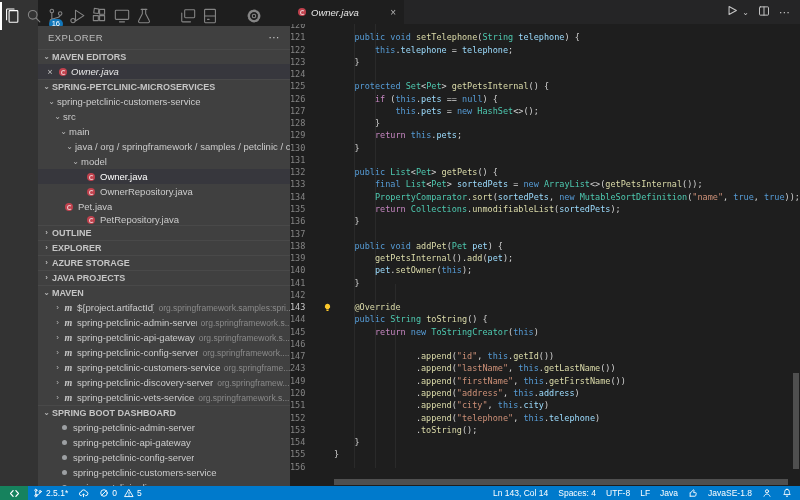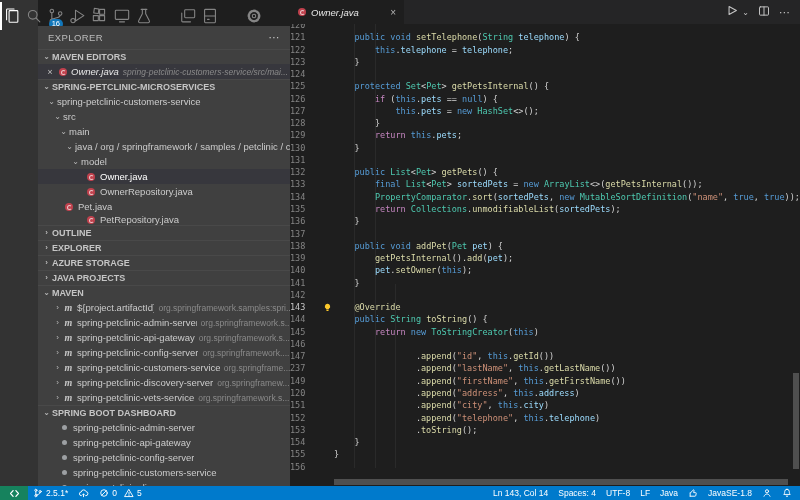--- a/index.html
+++ b/index.html
@@ -193,21 +193,20 @@
     </div>
     <div class="sb-header">
       <span class="chev">⌄</span>
       <span>MAVEN EDITORS</span>
     </div>
     <div id="open-editors">
         <div class="row openitem">
           <span class="oe-close">×</span>
           <span class="jicon"></span>
           <span class="oe-name">Owner.java</span>
-          <span class="oe-path">spring-petclinic-customers-service/src/mai...</span>
         </div>
       </div>
     <div class="sb-header">
       <span class="chev">⌄</span>
       <span>SPRING-PETCLINIC-MICROSERVICES</span>
     </div>
     <div id="tree">
         <div class="row" style="padding-left: 8px;">
           <span class="chev">⌄</span>
           <span class="tree-label">spring-petclinic-customers-service</span>
@@ -391,21 +390,21 @@
           <div class="code-line"><span class="ln">141</span><span class="lc"><span class="tk-p">    }</span></span></div>
           <div class="code-line"><span class="ln">142</span><span class="lc"></span></div>
           <div class="code-line"><span class="ln cur">143</span><span class="bulb"><svg width="9" height="9" viewBox="0 0 14 14">
                 <path fill="#fdc92b" d="M7 1.3a4.1 4.1 0 012.5 7.4c-.4.3-.7.9-.7 1.4H5.2c0-.5-.3-1.1-.7-1.4A4.1 4.1 0 017 1.3z"></path>
                 <rect x="5.3" y="10.7" width="3.4" height="1.8" rx=".5" fill="#fdc92b"></rect>
               </svg></span><span class="lc"><span class="tk-p">    </span><span class="tk-a">@Override</span></span></div>
           <div class="code-line"><span class="ln">144</span><span class="lc"><span class="tk-p">    </span><span class="tk-k">public</span><span class="tk-p"> </span><span class="tk-y">String</span><span class="tk-p"> </span><span class="tk-f">toString</span><span class="tk-p">() {</span></span></div>
           <div class="code-line"><span class="ln">145</span><span class="lc"><span class="tk-p">        </span><span class="tk-c">return</span><span class="tk-p"> </span><span class="tk-k">new</span><span class="tk-p"> </span><span class="tk-y">ToStringCreator</span><span class="tk-p">(</span><span class="tk-k">this</span><span class="tk-p">)</span></span></div>
           <div class="code-line"><span class="ln">146</span><span class="lc"></span></div>
           <div class="code-line"><span class="ln">147</span><span class="lc"><span class="tk-p">                .</span><span class="tk-f">append</span><span class="tk-p">(</span><span class="tk-s">"id"</span><span class="tk-p">, </span><span class="tk-k">this</span><span class="tk-p">.</span><span class="tk-f">getId</span><span class="tk-p">())</span></span></div>
-          <div class="code-line"><span class="ln">237</span><span class="lc"><span class="tk-p">                .</span><span class="tk-f">append</span><span class="tk-p">(</span><span class="tk-s">"lastName"</span><span class="tk-p">, </span><span class="tk-k">this</span><span class="tk-p">.</span><span class="tk-f">getLastName</span><span class="tk-p">())</span></span></div>
+          <div class="code-line"><span class="ln">243</span><span class="lc"><span class="tk-p">                .</span><span class="tk-f">append</span><span class="tk-p">(</span><span class="tk-s">"lastName"</span><span class="tk-p">, </span><span class="tk-k">this</span><span class="tk-p">.</span><span class="tk-f">getLastName</span><span class="tk-p">())</span></span></div>
           <div class="code-line"><span class="ln">149</span><span class="lc"><span class="tk-p">                .</span><span class="tk-f">append</span><span class="tk-p">(</span><span class="tk-s">"firstName"</span><span class="tk-p">, </span><span class="tk-k">this</span><span class="tk-p">.</span><span class="tk-f">getFirstName</span><span class="tk-p">())</span></span></div>
           <div class="code-line"><span class="ln">120</span><span class="lc"><span class="tk-p">                .</span><span class="tk-f">append</span><span class="tk-p">(</span><span class="tk-s">"address"</span><span class="tk-p">, </span><span class="tk-k">this</span><span class="tk-p">.</span><span class="tk-v">address</span><span class="tk-p">)</span></span></div>
           <div class="code-line"><span class="ln">151</span><span class="lc"><span class="tk-p">                .</span><span class="tk-f">append</span><span class="tk-p">(</span><span class="tk-s">"city"</span><span class="tk-p">, </span><span class="tk-k">this</span><span class="tk-p">.</span><span class="tk-v">city</span><span class="tk-p">)</span></span></div>
           <div class="code-line"><span class="ln">152</span><span class="lc"><span class="tk-p">                .</span><span class="tk-f">append</span><span class="tk-p">(</span><span class="tk-s">"telephone"</span><span class="tk-p">, </span><span class="tk-k">this</span><span class="tk-p">.</span><span class="tk-v">telephone</span><span class="tk-p">)</span></span></div>
           <div class="code-line"><span class="ln">153</span><span class="lc"><span class="tk-p">                .</span><span class="tk-f">toString</span><span class="tk-p">();</span></span></div>
           <div class="code-line"><span class="ln">154</span><span class="lc"><span class="tk-p">    }</span></span></div>
           <div class="code-line"><span class="ln">155</span><span class="lc"><span class="tk-p">}</span></span></div>
           <div class="code-line"><span class="ln">156</span><span class="lc"></span></div>
         </div>
       <div class="vscroll"></div>

